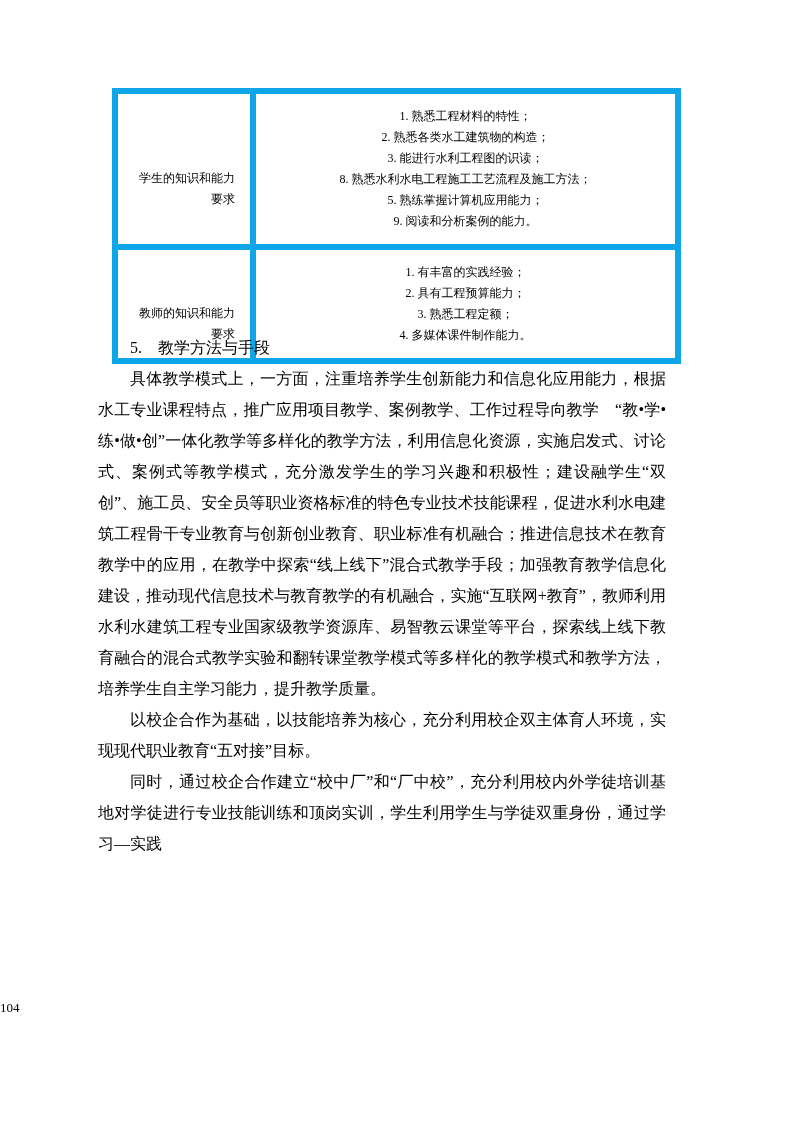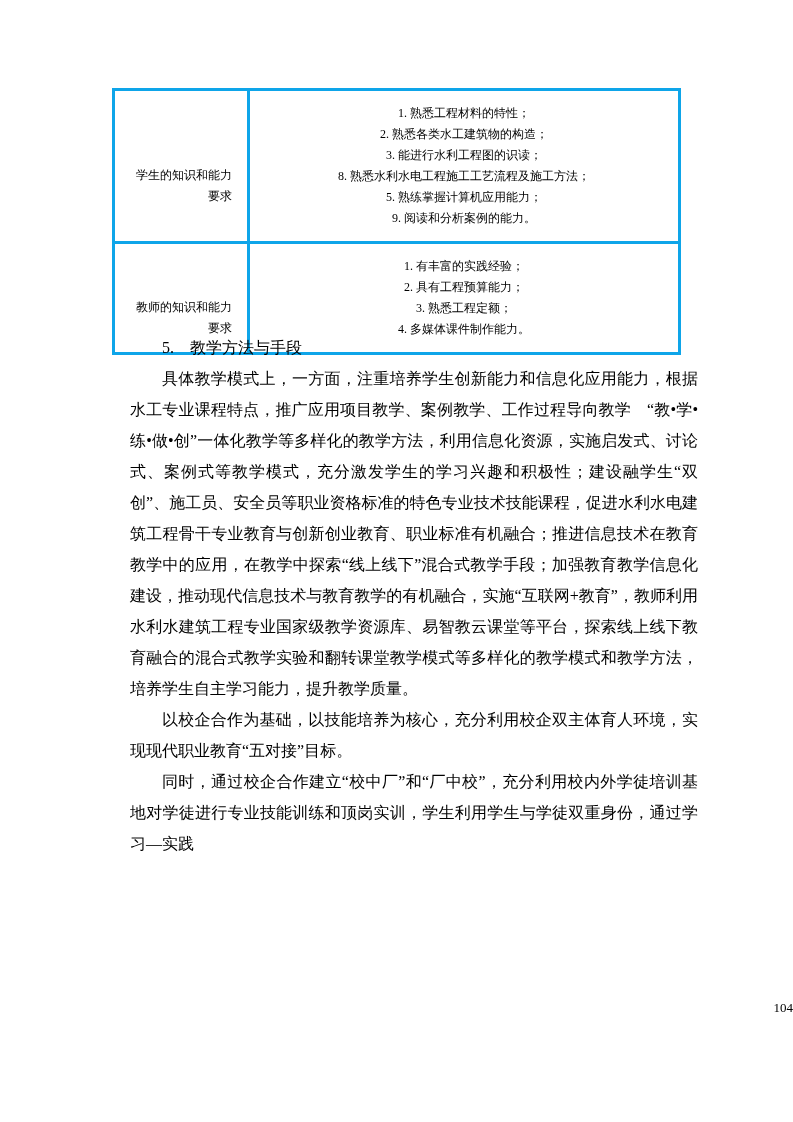--- a/index.html
+++ b/index.html
@@ -21,21 +21,21 @@
   table.req-table {
     position: absolute;
     left: 112px;
     top: 88px;
     width: 569px;
     border-collapse: collapse;
     border: 2px solid #000000;
     table-layout: fixed;
   }
   table.req-table td {
-    border: 3px solid #0ea5e9;
+    border: 6px solid #0ea5e9;
     font-size: 12px;
     line-height: 21px;
     padding: 12px;
     vertical-align: middle;
   }
   td.label-cell {
     width: 108px;
     text-align: right;
   }
   td.label-cell .label-inner {
@@ -44,44 +44,43 @@
   }
   td.items-cell {
     text-align: center;
   }
   tr.row-students { height: 127px; }
   tr.row-teachers { height: 84px; }
 
   
   .body-text {
     position: absolute;
-    left: 130px;
+    left: 98px;
     top: 332px;
     width: 568px;
     font-size: 16px;
     line-height: 31px;
     text-align: justify;
     text-justify: inter-ideograph;
   }
   .body-text p {
     margin: 0;
     padding: 0;
     text-indent: 32px;
   }
 
   
   .page-number {
     position: absolute;
     left: 0;
     right: 0;
     top: 1000px;
-    text-align: right;
+    text-align: left;
     font-size: 13px;
     line-height: 16px;
-    margin-left: 29px;
   }
 </style>
 </head>
 <body>
 
 <div class="page">
 
   <table class="req-table">
     <tbody>
       <tr class="row-students">

